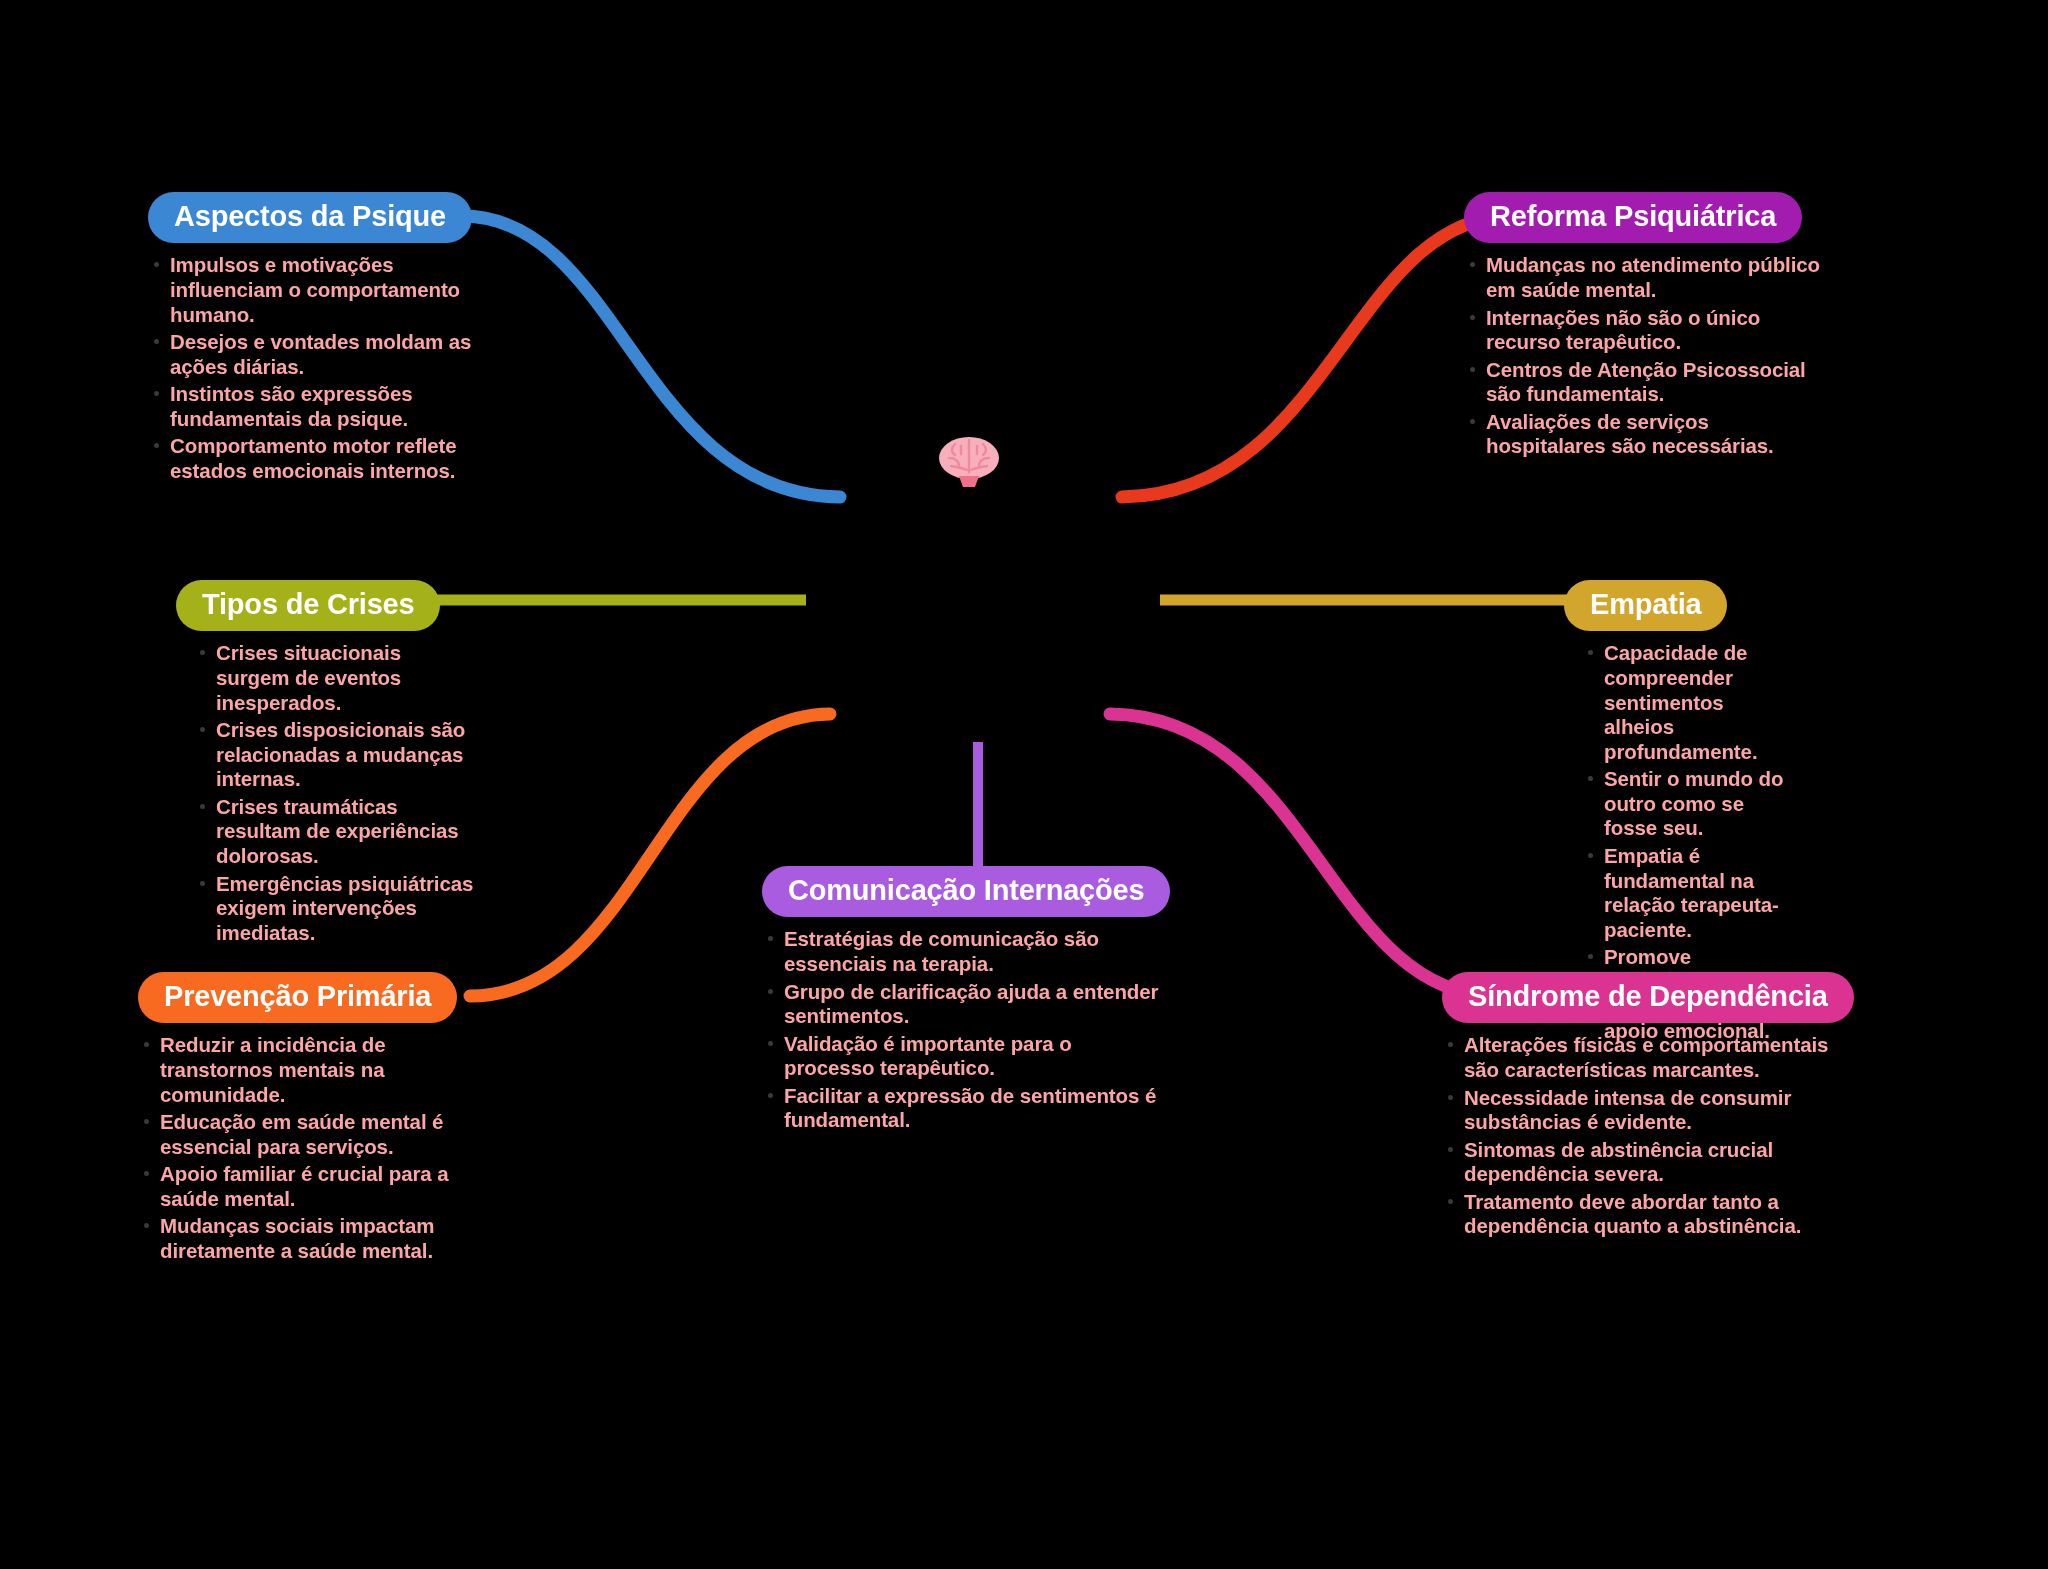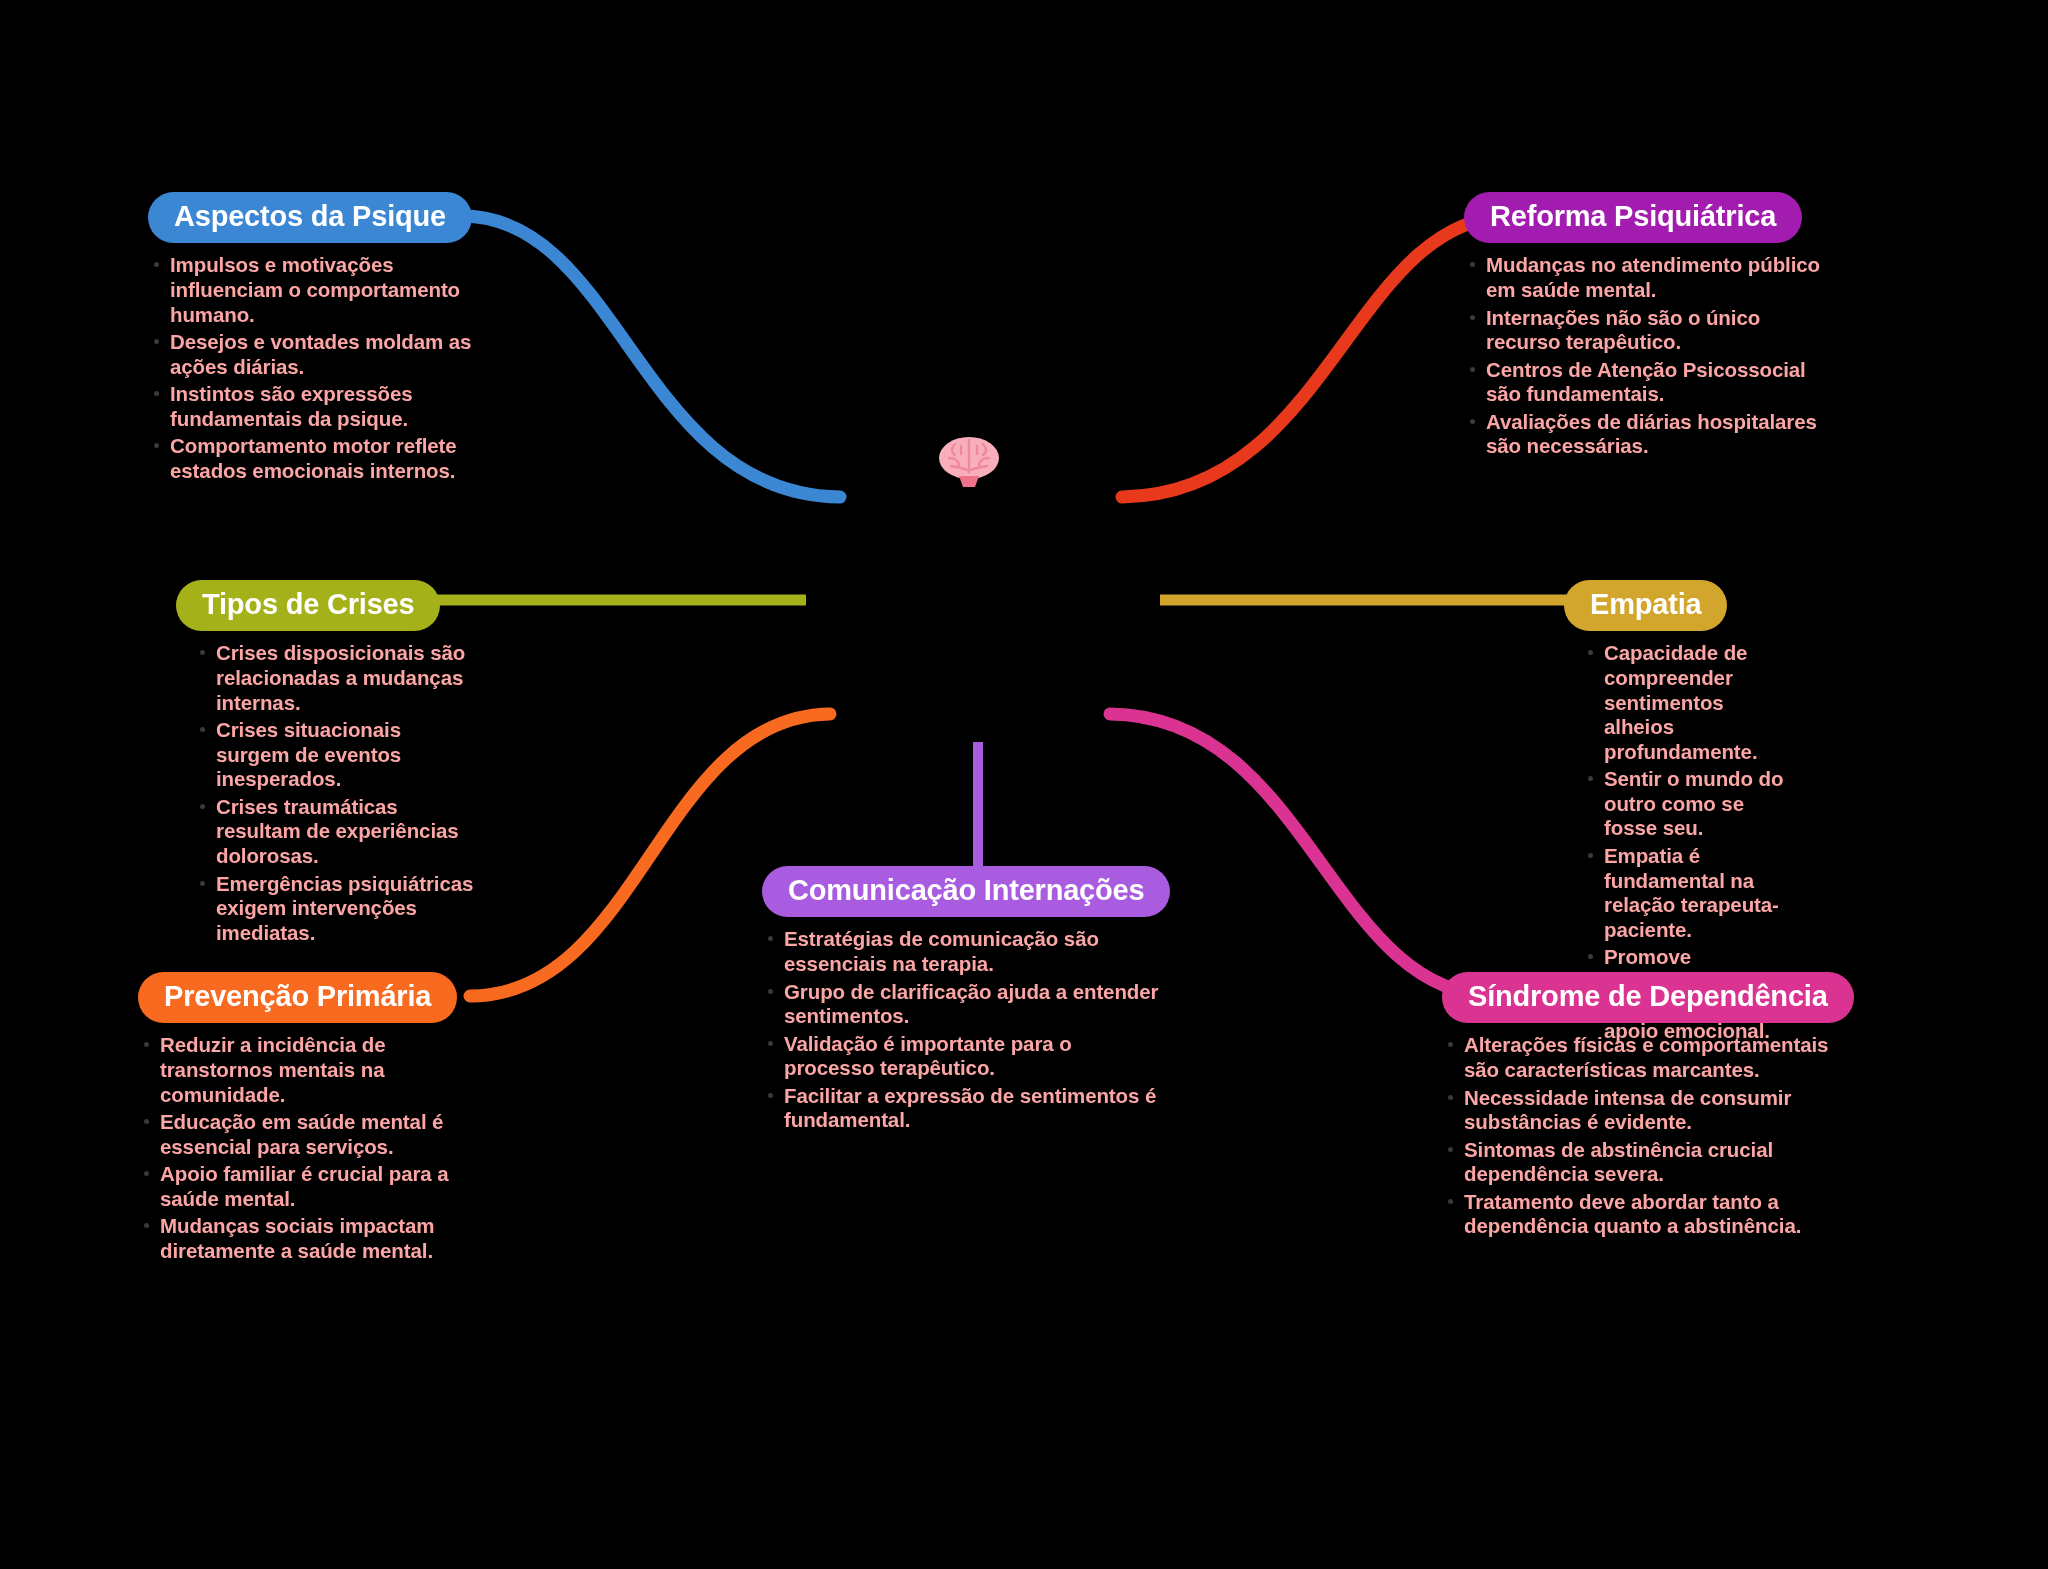--- a/index.html
+++ b/index.html
@@ -124,29 +124,29 @@
       <li>Comportamento motor reflete estados emocionais internos.</li>
     </ul>
   </div>
 
   <div class="branch" id="b-reforma">
     <div class="pill c-red">Reforma Psiquiátrica</div>
     <ul class="bullets">
       <li>Mudanças no atendimento público em saúde mental.</li>
       <li>Internações não são o único recurso terapêutico.</li>
       <li>Centros de Atenção Psicossocial são fundamentais.</li>
-      <li>Avaliações de diárias hospitalares são necessárias.</li>
+      <li>Avaliações de serviços hospitalares são necessárias.</li>
     </ul>
   </div>
 
   <div class="branch" id="b-crises">
     <div class="pill c-olive">Tipos de Crises</div>
     <ul class="bullets">
+      <li>Crises situacionais surgem de eventos inesperados.</li>
       <li>Crises disposicionais são relacionadas a mudanças internas.</li>
-      <li>Crises situacionais surgem de eventos inesperados.</li>
       <li>Crises traumáticas resultam de experiências dolorosas.</li>
       <li>Emergências psiquiátricas exigem intervenções imediatas.</li>
     </ul>
   </div>
 
   <div class="branch" id="b-empatia">
     <div class="pill c-gold">Empatia</div>
     <ul class="bullets">
       <li>Capacidade de compreender sentimentos alheios profundamente.</li>
       <li>Sentir o mundo do outro como se fosse seu.</li>

